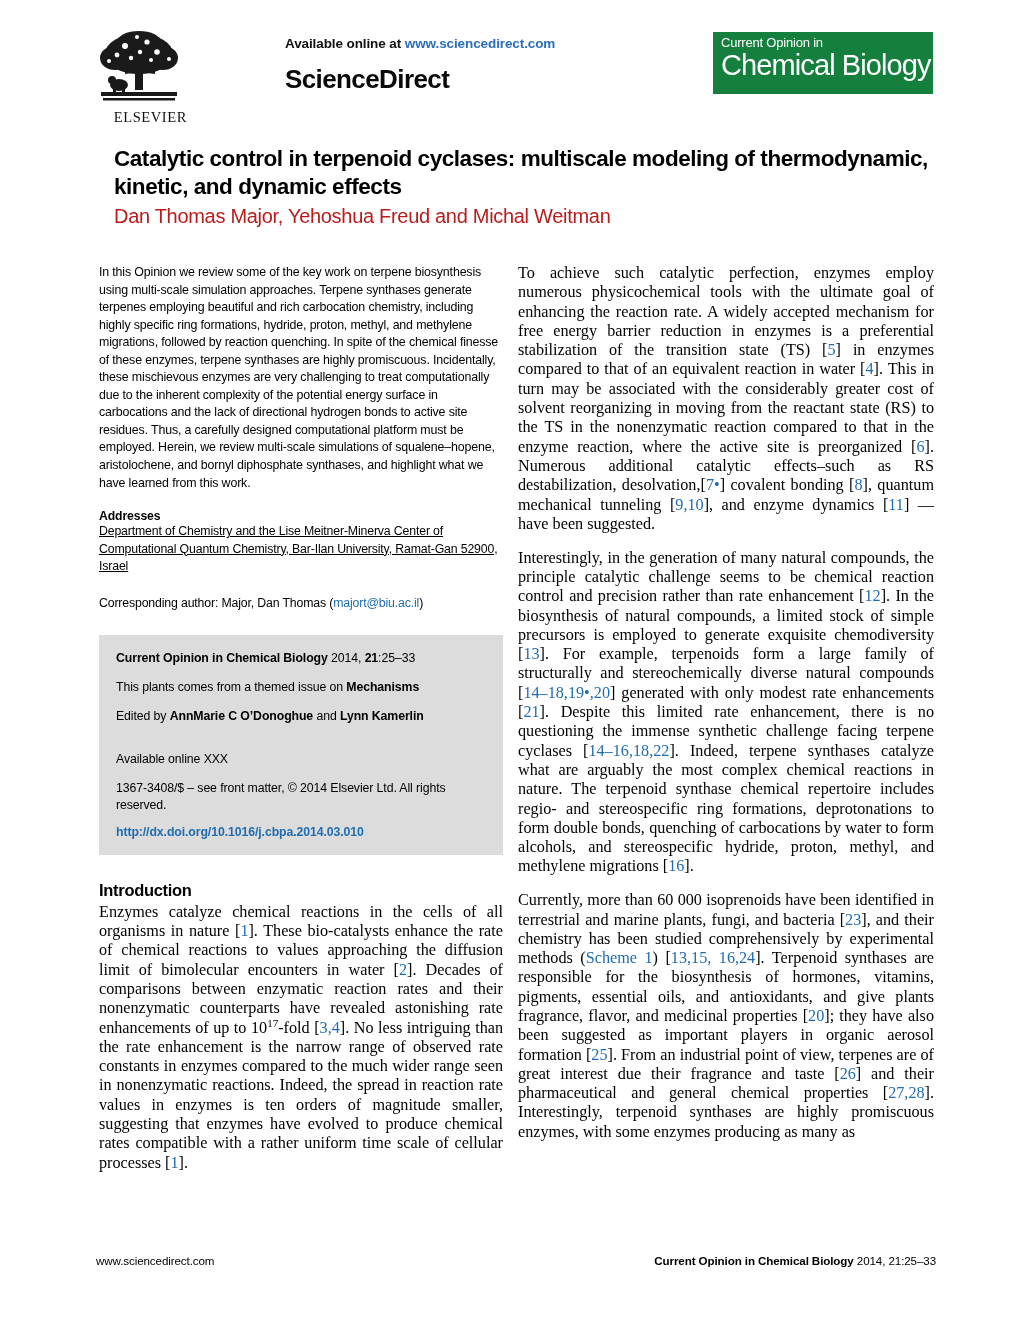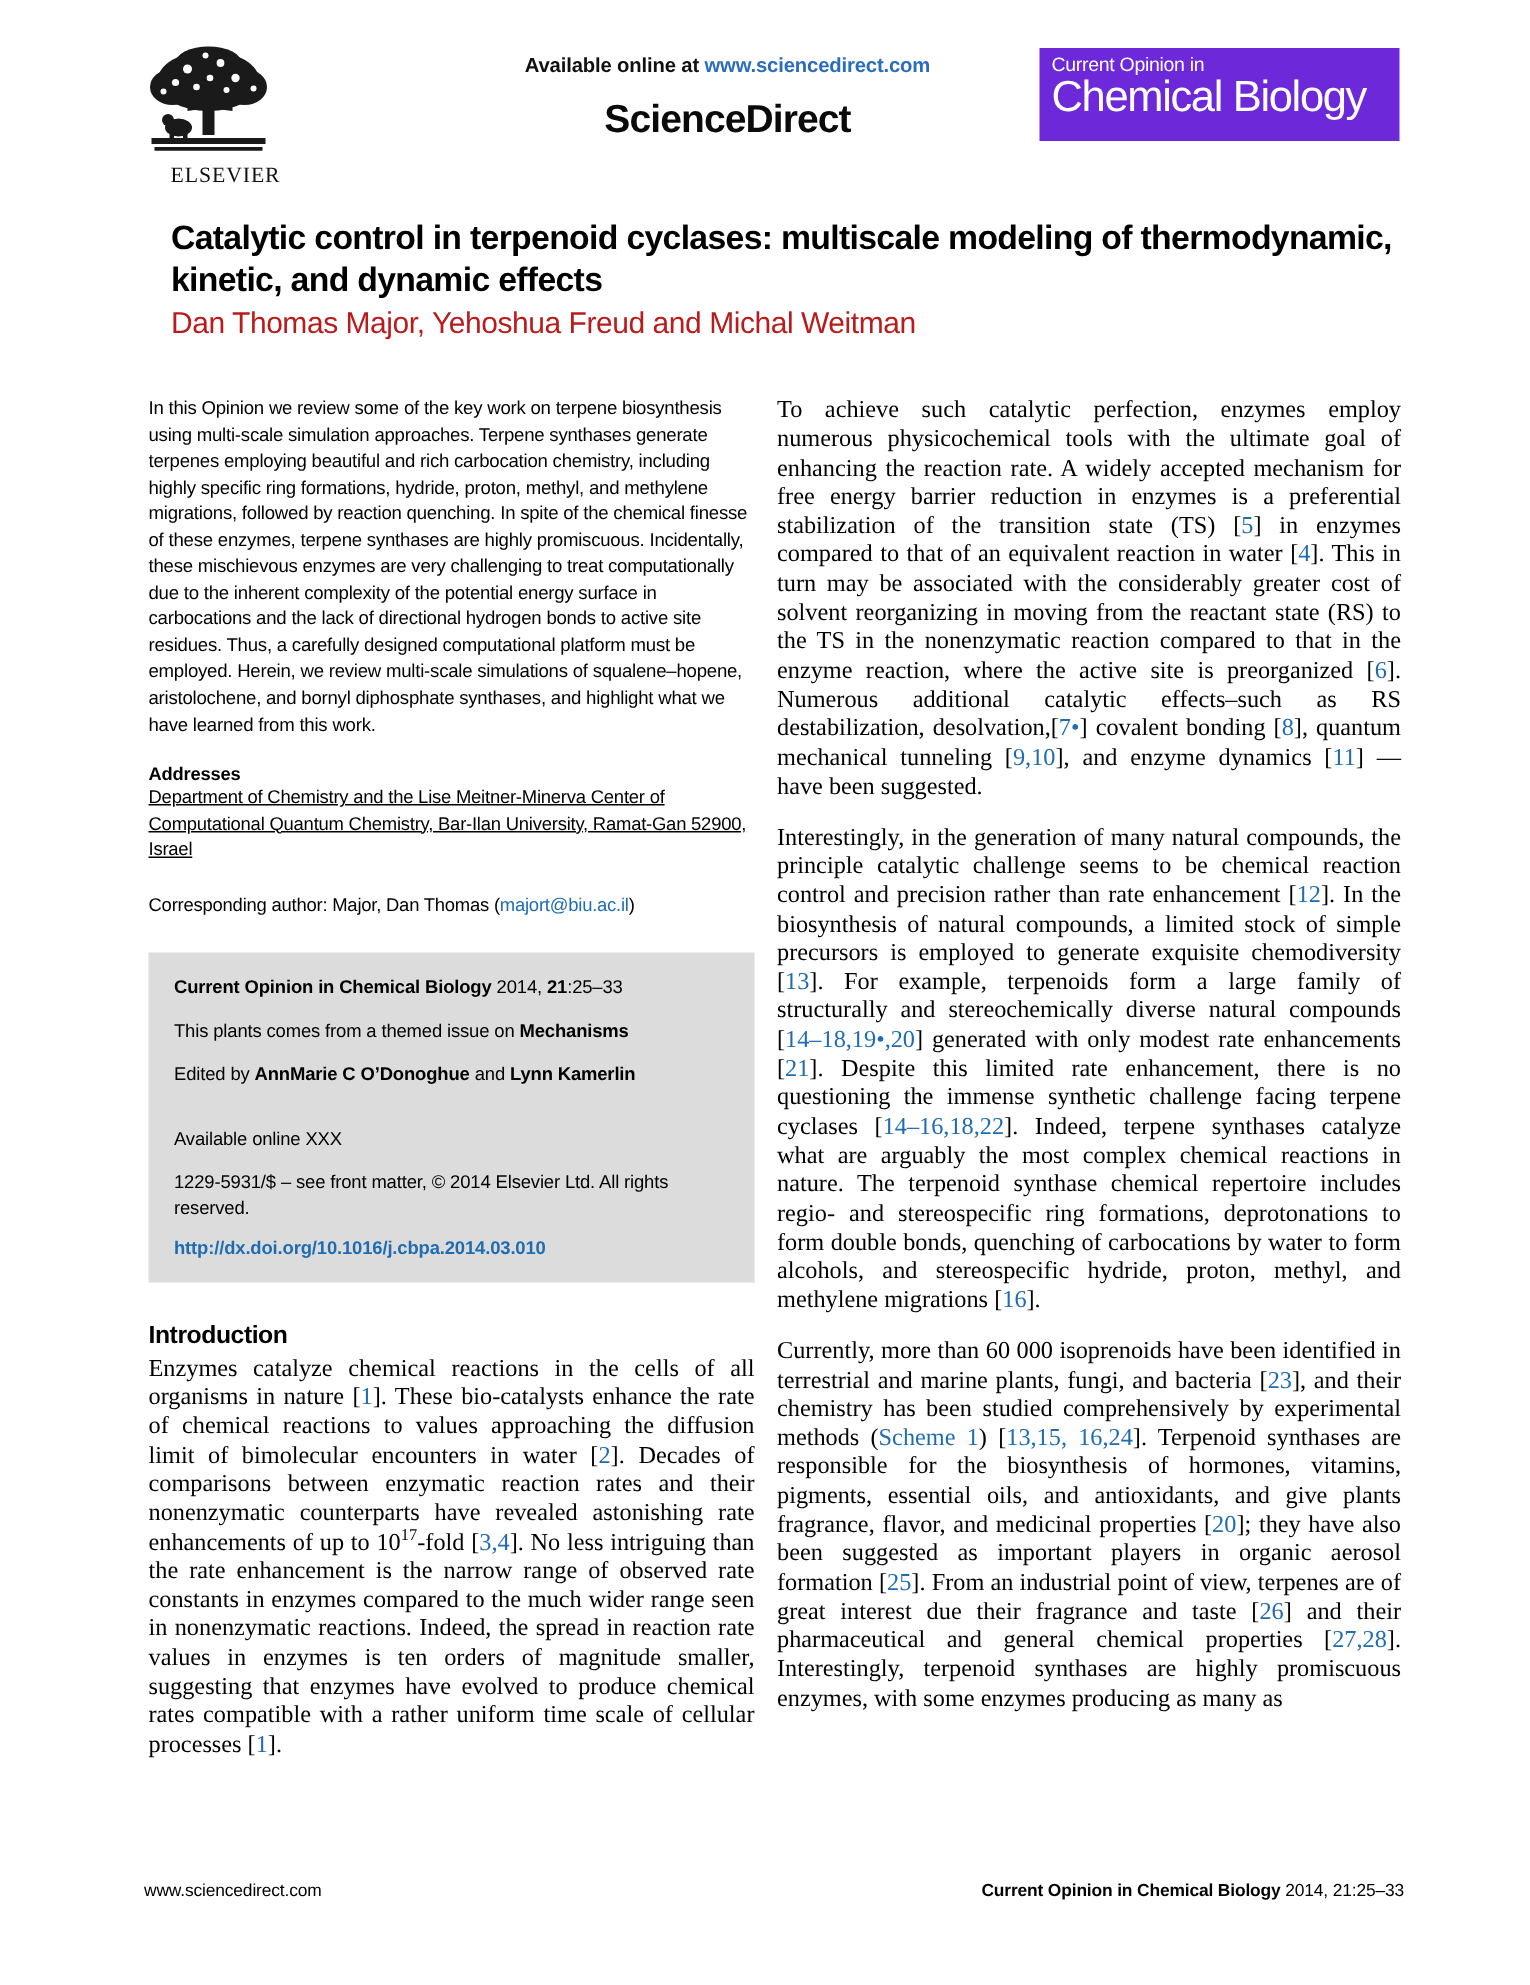--- a/index.html
+++ b/index.html
@@ -43,21 +43,20 @@
     letter-spacing: 0.6px;
     text-align: right;
     width: 92px;
     margin-top: 1px;
     color: #111;
   }
   .sd-block {
     position: absolute;
     left: 190px; top: 8px;
     width: 400px;
-    text-align: center;
   }
   .sd-avail {
     font-family: "Liberation Sans", sans-serif;
     font-size: 13.5px;
     font-weight: bold;
     color: #101010;
     letter-spacing: -0.1px;
   }
   .sd-avail .url {
     color: #2a6ebb;
@@ -66,22 +65,22 @@
     font-family: "Liberation Sans", sans-serif;
     font-size: 26px;
     font-weight: bold;
     color: #0a0a0a;
     margin-top: 13px;
     letter-spacing: -0.6px;
   }
   .journal-badge {
     position: absolute;
     right: 0; top: 4px;
-    width: 240px; height: 62px;
-    background: #6d28d9;
+    width: 220px; height: 62px;
+    background: #15803d;
     padding: 3px 0 16px 8px;
     box-sizing: border-box;
   }
   .jb-small {
     font-family: "Liberation Sans", sans-serif;
     font-size: 13px;
     color: #ffffff;
     line-height: 15px;
     letter-spacing: -0.2px;
   }
@@ -309,21 +308,21 @@
     <div class="infobox">
       <p class="ib-line"><b>Current Opinion in Chemical Biology</b><span> 2014, </span><b>21</b><span>:25–33</span></p>
 
       <p class="ib-line"><span>This plants comes from a themed issue on </span><b>Mechanisms</b></p>
 
       <p class="ib-line last"><span>Edited by </span><b>AnnMarie C O’Donoghue</b><span> and </span><b>Lynn Kamerlin</b></p>
 
       <div class="ib-gap"></div>
 
       <p class="ib-line">Available online XXX</p>
-      <p class="ib-line last">1229-5931/$ – see front matter, © 2014 Elsevier Ltd. All rights reserved.</p>
+      <p class="ib-line last">1367-3408/$ – see front matter, © 2014 Elsevier Ltd. All rights reserved.</p>
       <p class="ib-doi">http://dx.doi.org/10.1016/j.cbpa.2014.03.010</p>
     </div>
 
     <h2 class="sec-head">Introduction</h2>
 
     <p class="body"><span>Enzymes catalyze chemical reactions in the cells of all organisms in nature [</span><span class="ref">1</span><span>]. These bio-catalysts enhance the rate of chemical reactions to values approaching the diffusion limit of bimolecular encounters in water [</span><span class="ref">2</span><span>]. Decades of comparisons between enzymatic reaction rates and their nonenzymatic counterparts have revealed astonishing rate enhancements of up to 10</span><sup>17</sup><span>-fold [</span><span class="ref">3,4</span><span>]. No less intriguing than the rate enhancement is the narrow range of observed rate constants in enzymes compared to the much wider range seen in nonenzymatic reactions. Indeed, the spread in reaction rate values in enzymes is ten orders of magnitude smaller, suggesting that enzymes have evolved to produce chemical rates compatible with a rather uniform time scale of cellular processes [</span><span class="ref">1</span><span>].</span></p>
 
   </div>
 
   <div class="col-right">

